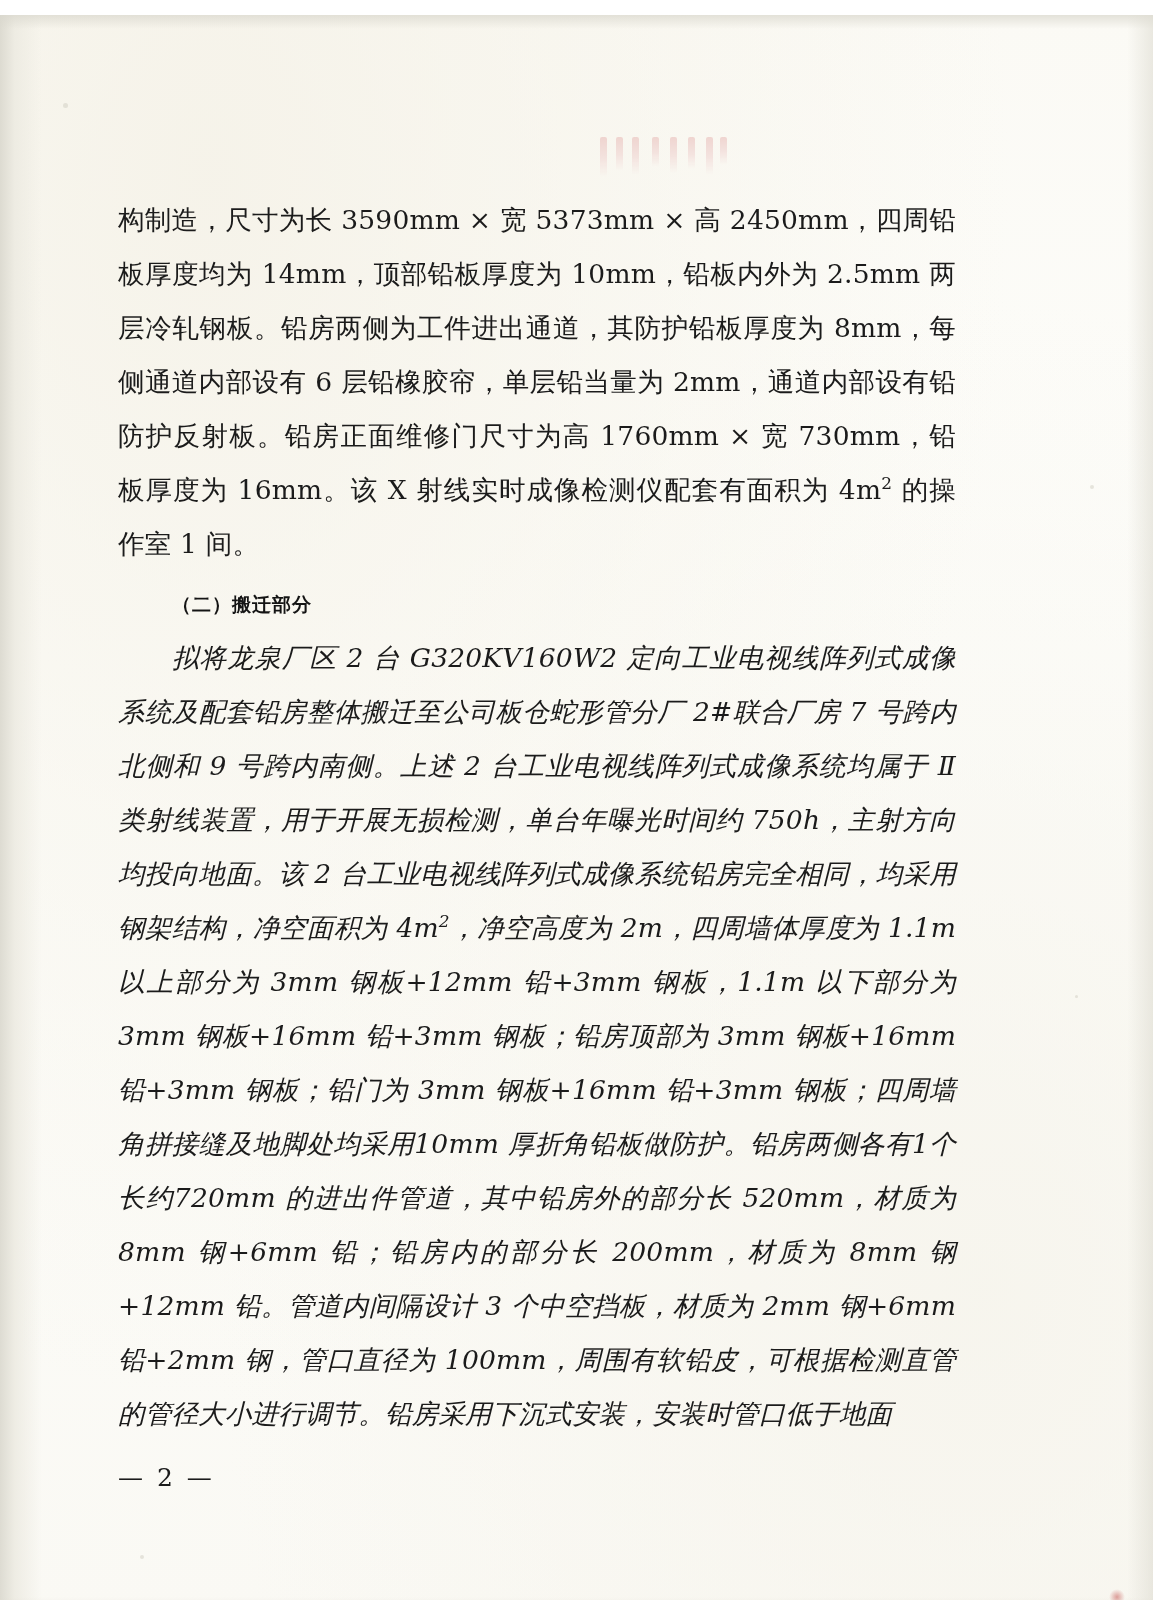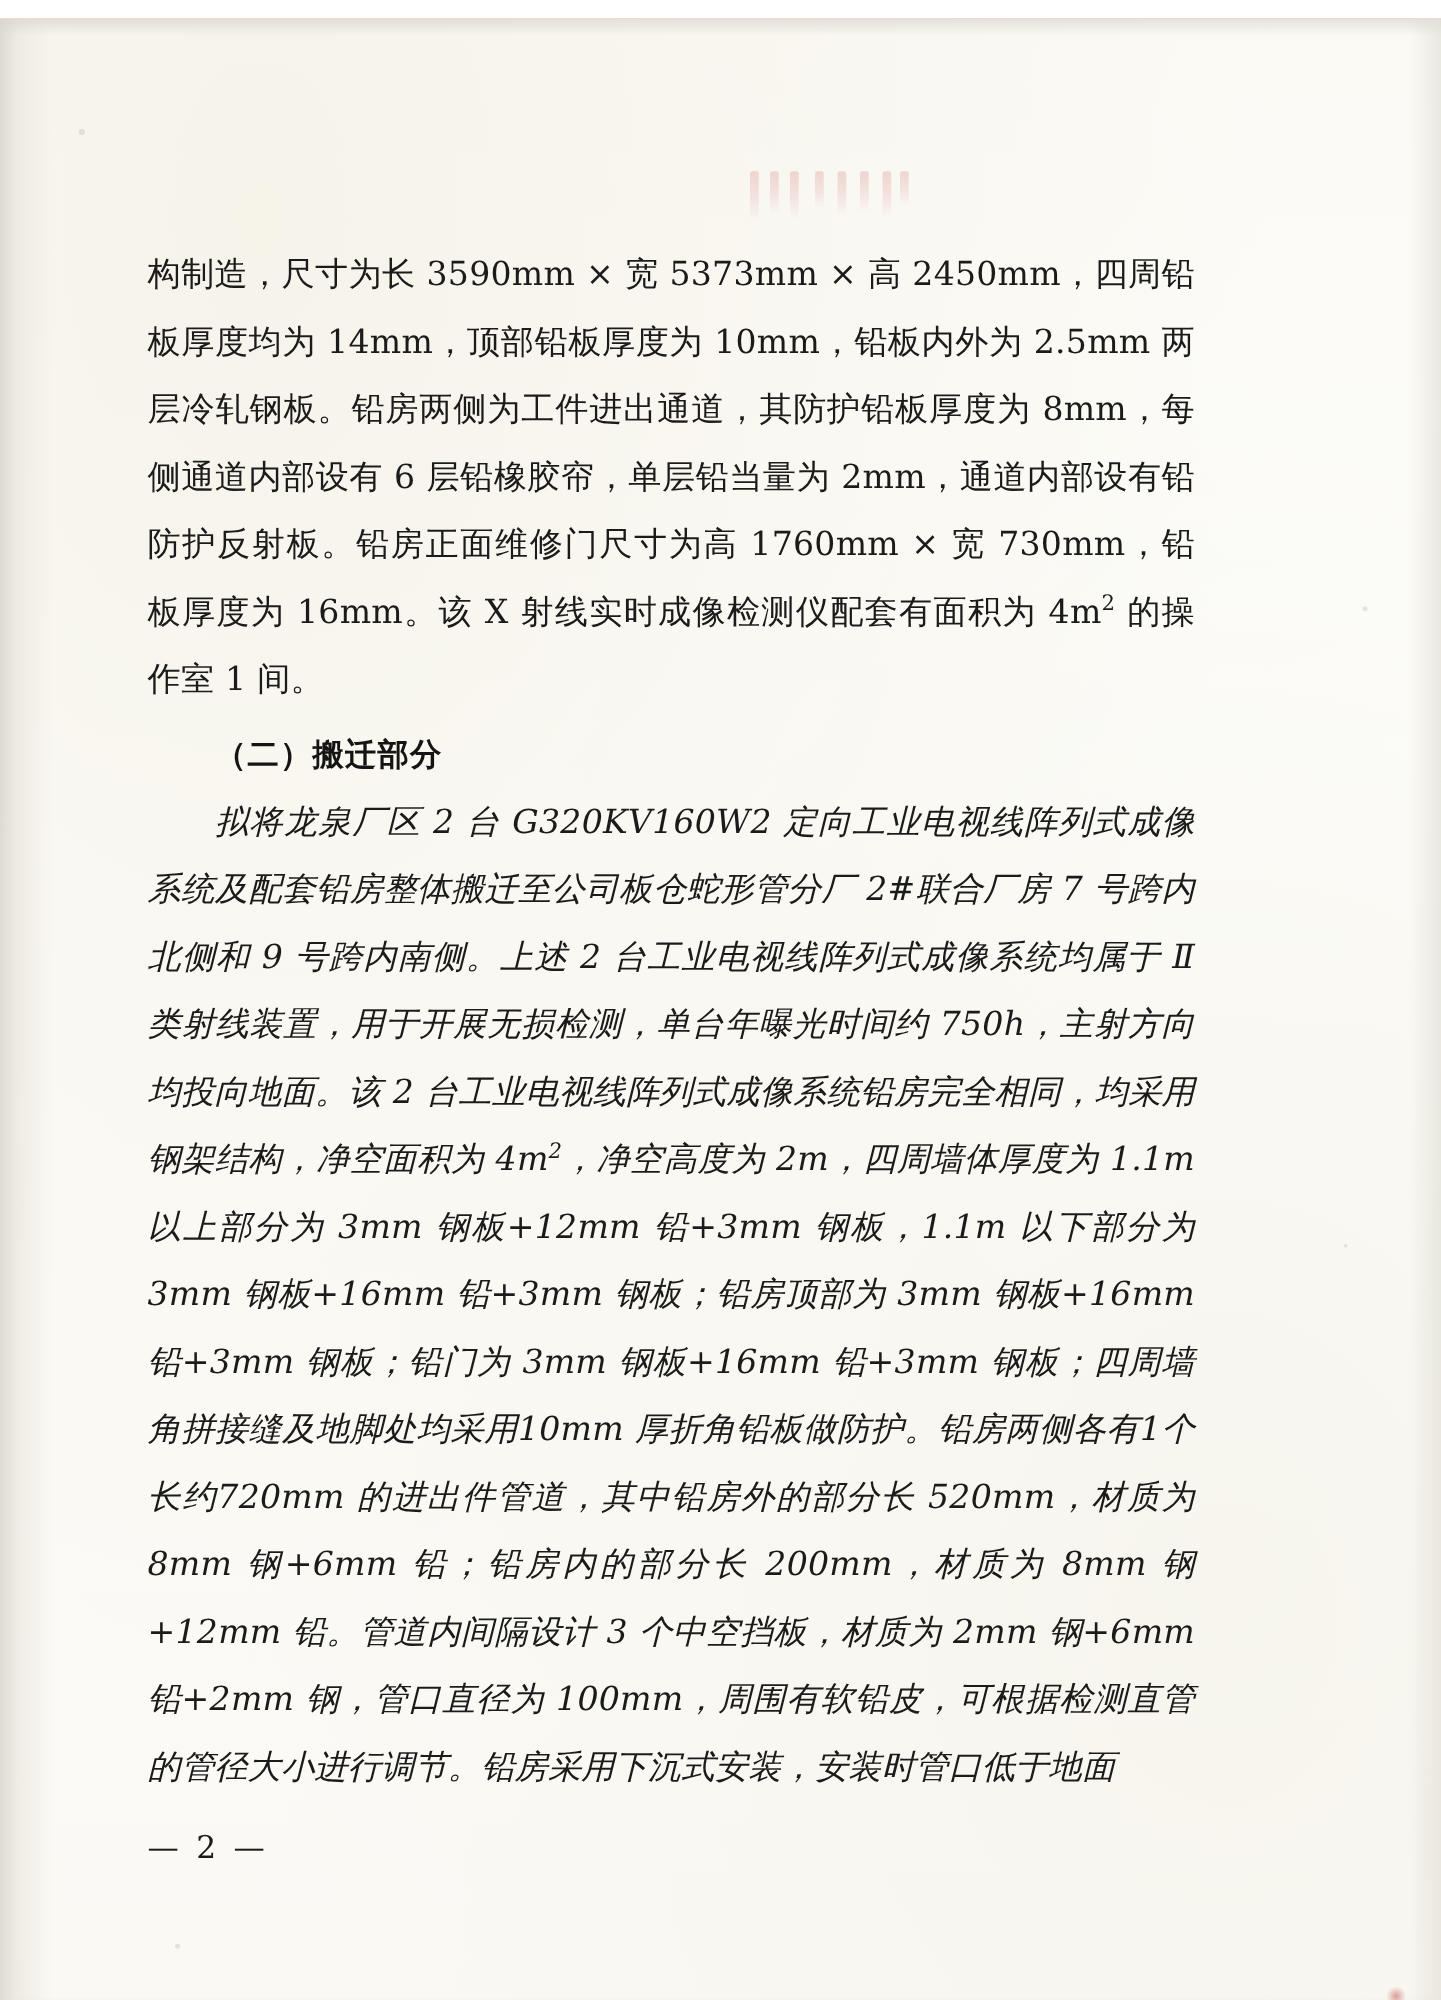--- a/index.html
+++ b/index.html
@@ -95,21 +95,21 @@
     margin: 0;
     font-size: 26.5px;
     line-height: 54px;
     color: #1b1b1b;
     text-align: justify;
     text-align-last: justify;
     letter-spacing: 0.2px;
   }
   .heading {
     margin: 6px 0 0 0;
-    font-size: 25px;
+    font-size: 19px;
     line-height: 54px;
     font-weight: bold;
     text-align: left;
     text-align-last: left;
     text-indent: 54px;
     color: #141414;
     letter-spacing: 1px;
   }
   .indent {
     text-indent: 54px;

